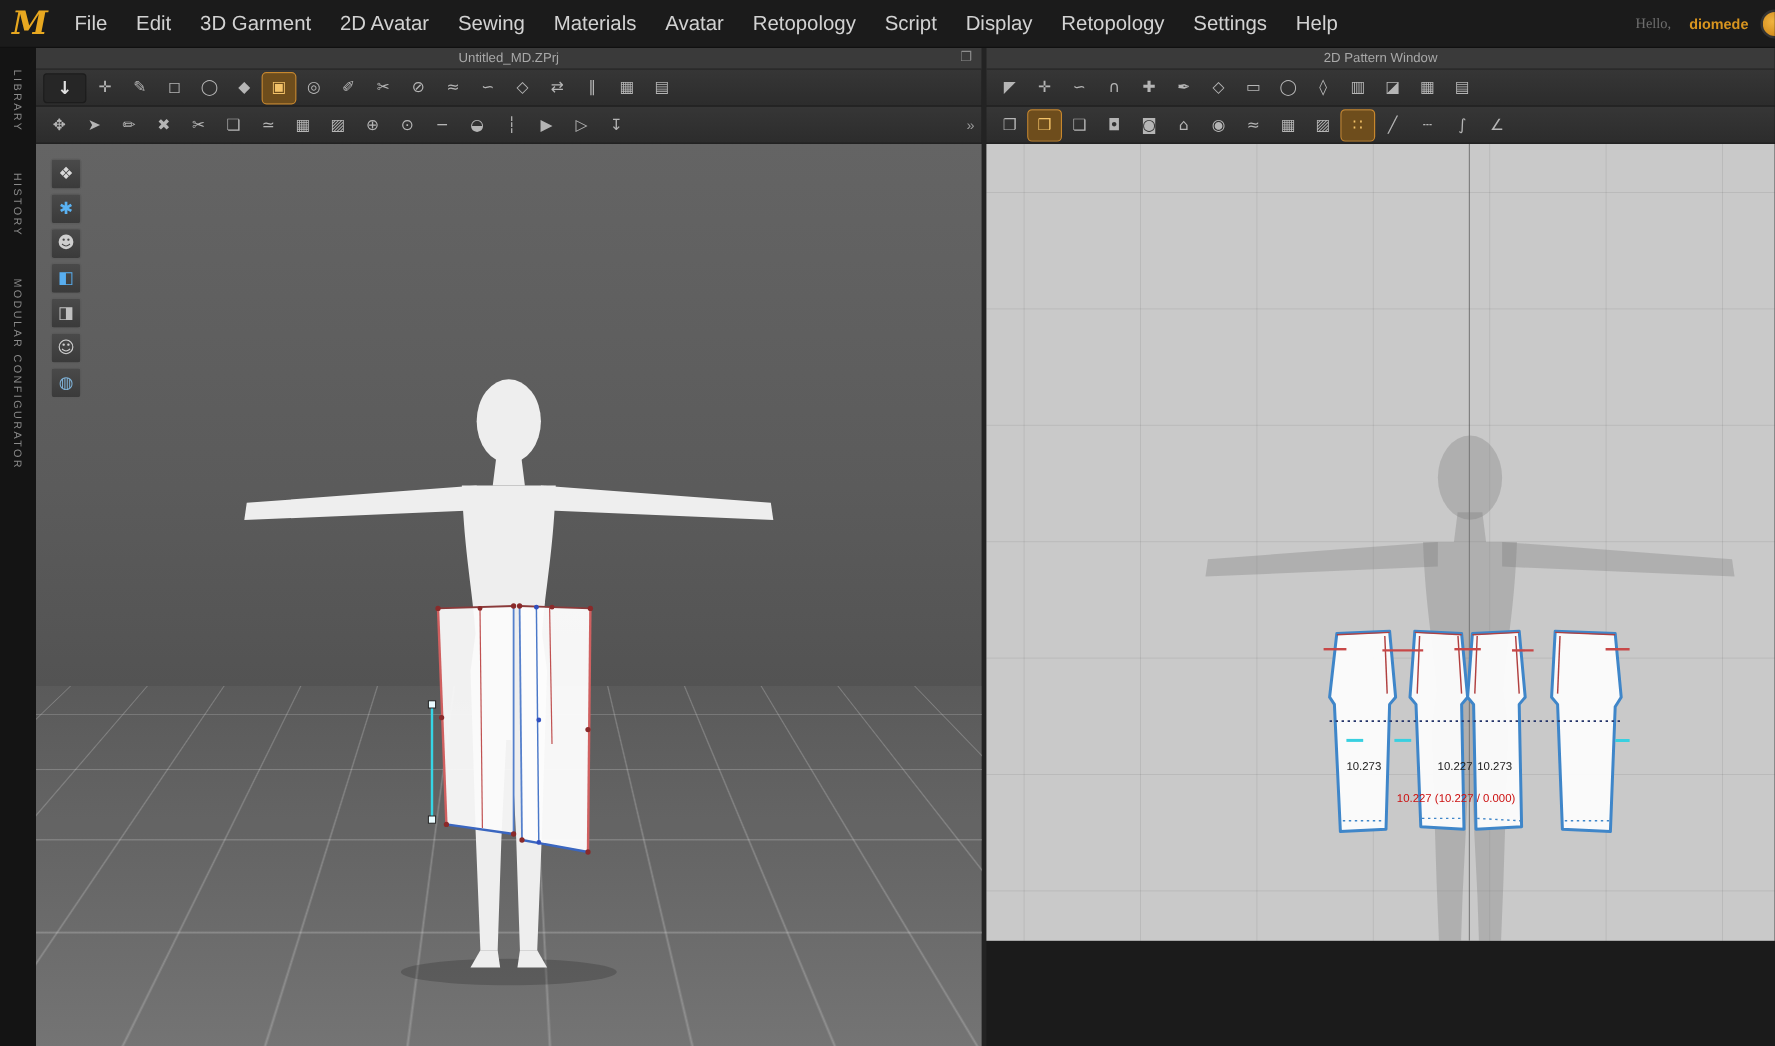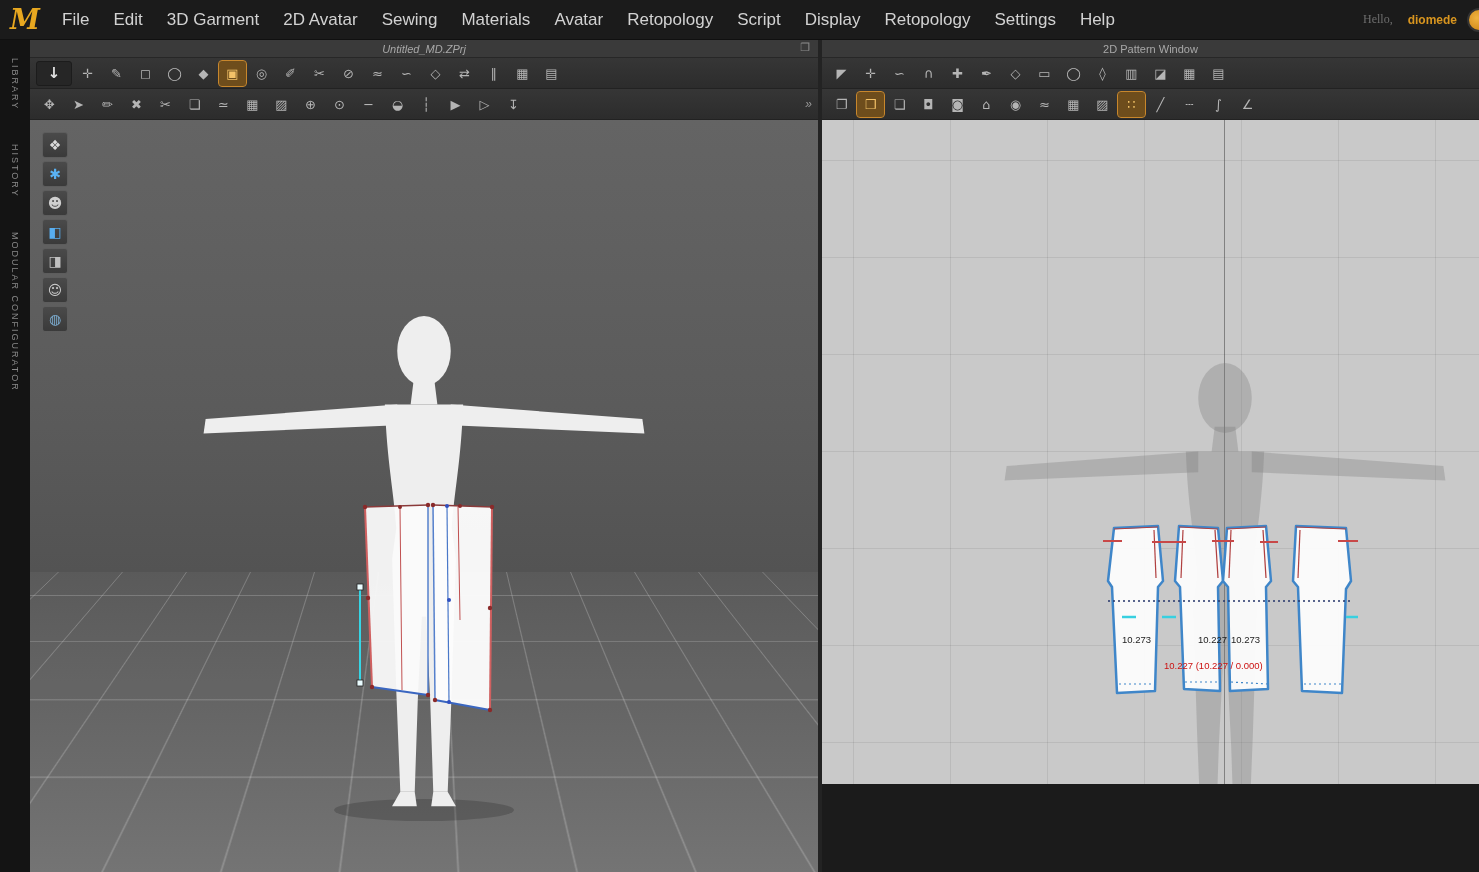--- a/index.html
+++ b/index.html
@@ -15,21 +15,21 @@
   .username { color: #d8951f; font-size: 12px; font-weight: bold; margin-left: 15px; }
   .user-badge { width: 24px; height: 24px; border-radius: 50%; background: radial-gradient(circle at 40% 40%, #f0b340, #c87f10);
     margin-left: 10px; margin-right: -12px; flex: none; border: 2px solid #333; }
 
   
   .main { display: flex; height: 832px; }
   .rail { width: 30px; background: #141414; display: flex; flex-direction: column; align-items: center; padding-top: 18px; gap: 34px; flex: none; }
   .rail-item { writing-mode: vertical-rl; color: #8a8a8a; font-size: 9px; letter-spacing: 2px; cursor: default; }
 
   .panel { display: flex; flex-direction: column; }
-  .panel-3d { width: 788px; flex: none; font-style: italic; }
+  .panel-3d { width: 788px; flex: none; }
   .divider { width: 4px; background: #232323; flex: none; }
   .panel-2d { flex: 1; min-width: 0; }
 
   .panel-title { height: 18px; background: #3a3a3a; border-bottom: 1px solid #272727;
     color: #a8a8a8; font-size: 11px; display: flex; align-items: center; justify-content: center; position: relative; }
   .float-icon { position: absolute; right: 8px; top: 1px; color: #8d8d8d; font-size: 11px; cursor: pointer; }
 
   .toolbar { height: 31px; background: linear-gradient(#363636, #2c2c2c); border-bottom: 1px solid #222;
     display: flex; align-items: center; padding: 0 6px; gap: 2px; overflow: hidden; }
   .tool { width: 27px; height: 25px; display: flex; align-items: center; justify-content: center;

